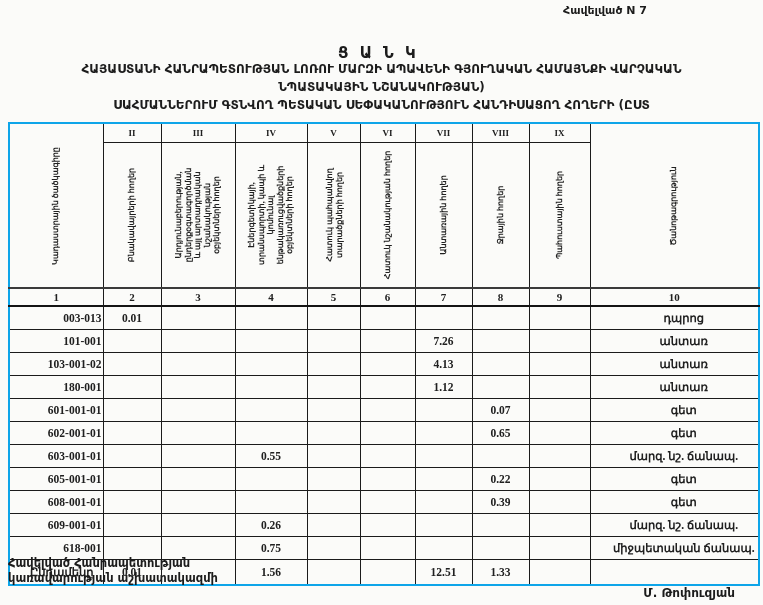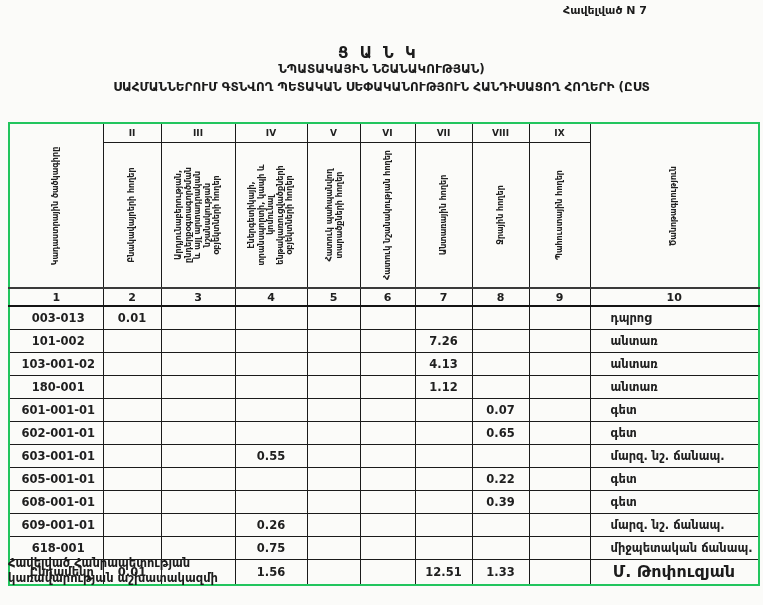--- a/index.html
+++ b/index.html
@@ -20,67 +20,69 @@
     text-align:center;font-size:11px;font-weight:bold;line-height:13px;
   }
   .subtitle{
     position:absolute;left:0;top:60px;width:763px;
     text-align:center;font-size:12px;font-weight:bold;line-height:18px;
   }
   
   table.land{
     position:absolute;left:8px;top:122px;width:750px;
     border-collapse:collapse;table-layout:fixed;
-    border:2px solid #22c55e;
+    border:2px solid #0ea5e9;
+    font-family:Liberation Serif, serif;
   }
   table.land th,table.land td{
     border:1px solid #1b1b1b;
     font-weight:bold;color:#202020;
     overflow:hidden;white-space:nowrap;
   }
   tr.roman-row th{height:16px;font-size:9px;text-align:center;font-weight:bold;}
   tr.label-row th, th.tall{position:relative;}
   tr.label-row th{height:142px;}
   .rot{
     position:absolute;left:50%;top:50%;
     transform:translate(-50%,-50%) rotate(-90deg);
     width:136px;font-size:8px;line-height:9.5px;font-weight:bold;
     text-align:center;white-space:normal;
   }
   .rot.narrow{width:102px;}
   tr.num-row th{height:14px;font-size:11px;text-align:center;border-top:2px solid #3a3a3a;}
   tbody td{height:20px;font-size:11.5px;}
   tbody tr:first-child td{border-top:2px solid #141414;}
-  td.code{text-align:center;padding-left:5px;}
+  td.code{text-align:right;padding-left:5px;}
   td.val{text-align:center;}
-  td.note{text-align:left;padding-left:20px;}
+  td.note{text-align:center;padding-left:20px;}
   tr[data-name="total-row"] td{height:22px;}
   tr[data-name="total-row"] td.code{text-align:center;padding-left:12px;}
   
   .footer-left{
     position:absolute;left:8px;top:556px;
     font-size:11.5px;font-weight:bold;line-height:14.5px;
   }
   .signature{
-    position:absolute;right:28px;top:562px;
-    font-size:16px;font-weight:bold;
+    position:absolute;right:28px;top:586px;
+    font-size:12px;font-weight:bold;
   }
 </style>
 </head>
 <body>
 
 <div class="page" data-name="document-page">
 
   <div class="doc-type" data-name="doc-type-title">Ց Ա Ն Կ</div>
 
   <div class="appendix" data-name="appendix-note">
     <div data-name="appendix-line">Հավելված N 7</div>
   </div>
 
   <div class="subtitle" data-name="document-title">
+    <div data-name="title-line">ՀԱՅԱՍՏԱՆԻ ՀԱՆՐԱՊԵՏՈՒԹՅԱՆ ԼՈՌՈՒ ՄԱՐԶԻ ԱՊԱՎԵՆԻ ԳՅՈՒՂԱԿԱՆ ՀԱՄԱՅՆՔԻ ՎԱՐՉԱԿԱՆ</div>
     <div data-name="title-line">ՆՊԱՏԱԿԱՅԻՆ ՆՇԱՆԱԿՈՒԹՅԱՆ)</div>
     <div data-name="title-line">ՍԱՀՄԱՆՆԵՐՈՒՄ ԳՏՆՎՈՂ ՊԵՏԱԿԱՆ ՍԵՓԱԿԱՆՈՒԹՅՈՒՆ ՀԱՆԴԻՍԱՑՈՂ ՀՈՂԵՐԻ (ԸՍՏ</div>
   </div>
 
   <table class="land" data-name="land-classification-table">
     <colgroup>
       <col style="width:94px">
         <col style="width:58px">
         <col style="width:74px">
       <col style="width:72px">
@@ -154,21 +156,21 @@
           <td class="val" data-name="cell-value"></td>
           <td class="val" data-name="cell-value"></td>
           <td class="val" data-name="cell-value"></td>
           <td class="val" data-name="cell-value"></td>
           <td class="val" data-name="cell-value"></td>
           <td class="val" data-name="cell-value"></td>
           <td class="val" data-name="cell-value"></td>
           <td class="note" data-name="cell-note">դպրոց</td>
         </tr>
         <tr data-name="table-row">
-          <td class="code" data-name="row-code">101-002</td>
+          <td class="code" data-name="row-code">101-001</td>
           <td class="val" data-name="cell-value"></td>
           <td class="val" data-name="cell-value"></td>
           <td class="val" data-name="cell-value"></td>
           <td class="val" data-name="cell-value"></td>
           <td class="val" data-name="cell-value"></td>
           <td class="val" data-name="cell-value">7.26</td>
           <td class="val" data-name="cell-value"></td>
           <td class="val" data-name="cell-value"></td>
           <td class="note" data-name="cell-note">անտառ</td>
         </tr>

